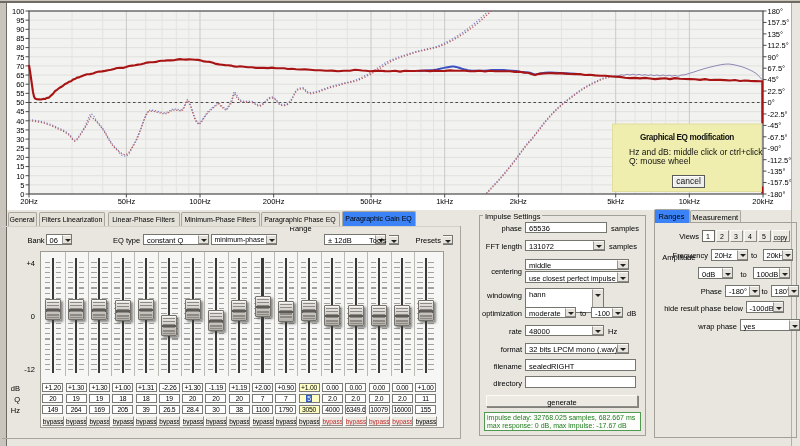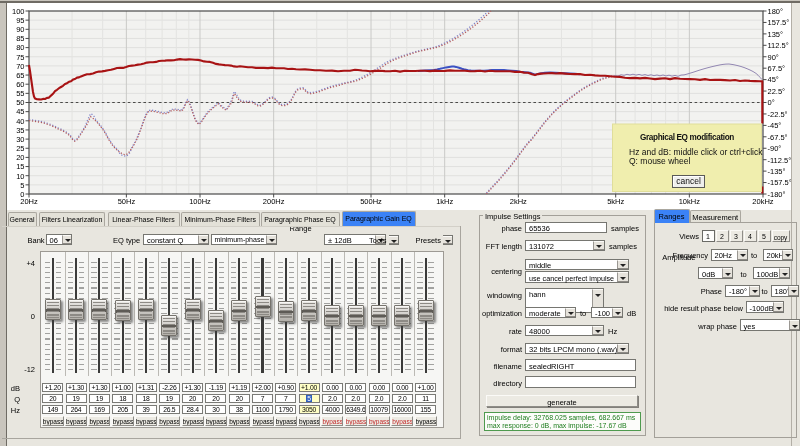--- a/index.html
+++ b/index.html
@@ -336,21 +336,21 @@
     <span class="tx">131072</span>
     <span class="ar"></span>
   </div>
 <div class="lbl" style="left:609px;top:242px">samples</div>
 <div class="rlb" style="left:402px;top:267px;width:120px">centering</div>
 <div class="cb" style="left:525px;top:258.5px;width:104px;height:11.5px">
     <span class="tx">middle</span>
     <span class="ar"></span>
   </div>
 <div class="cb" style="left:525px;top:271px;width:104px;height:11.5px">
-    <span class="tx" style="font-size:7.2px;top:1.5px">use cancel perfect impulse</span>
+    <span class="tx" style="font-size:7.2px;top:1.5px">use closest perfect impulse</span>
     <span class="ar"></span>
   </div>
 <div class="rlb" style="left:402px;top:290.5px;width:120px">windowing</div>
 <div class="cb" style="left:525px;top:288px;width:79px;height:25px">
     <span class="tx">hann</span>
     <span class="ar"></span>
   </div>
 <div class="rlb" style="left:402px;top:309px;width:120px">optimization</div>
 <div class="cb" style="left:525px;top:306.5px;width:51px;height:11.5px">
     <span class="tx">moderate</span>

